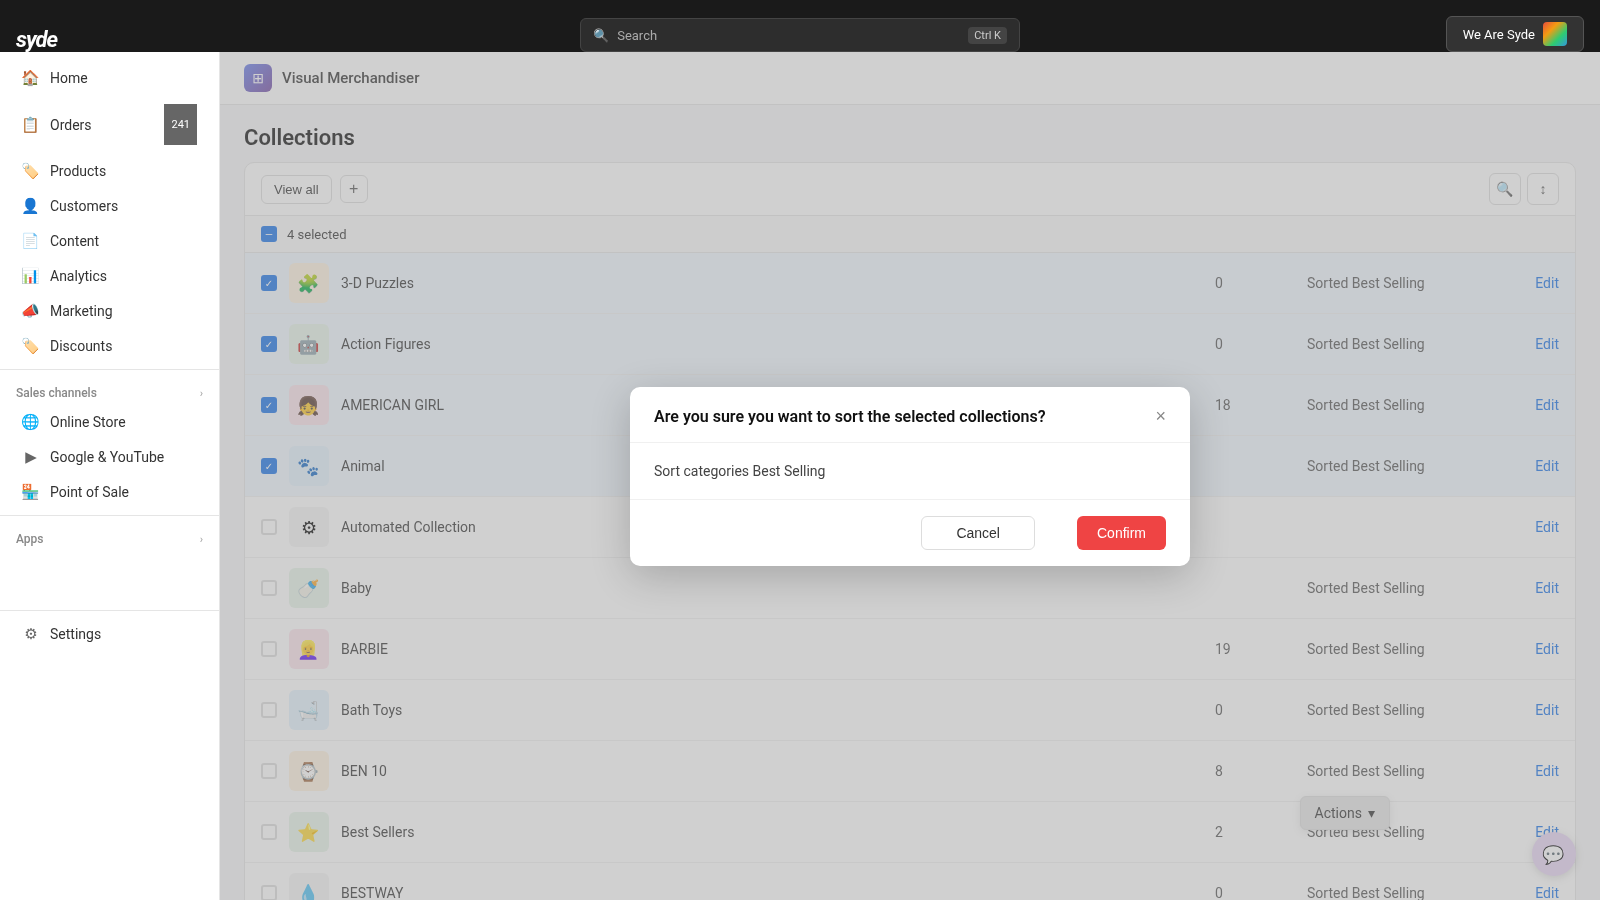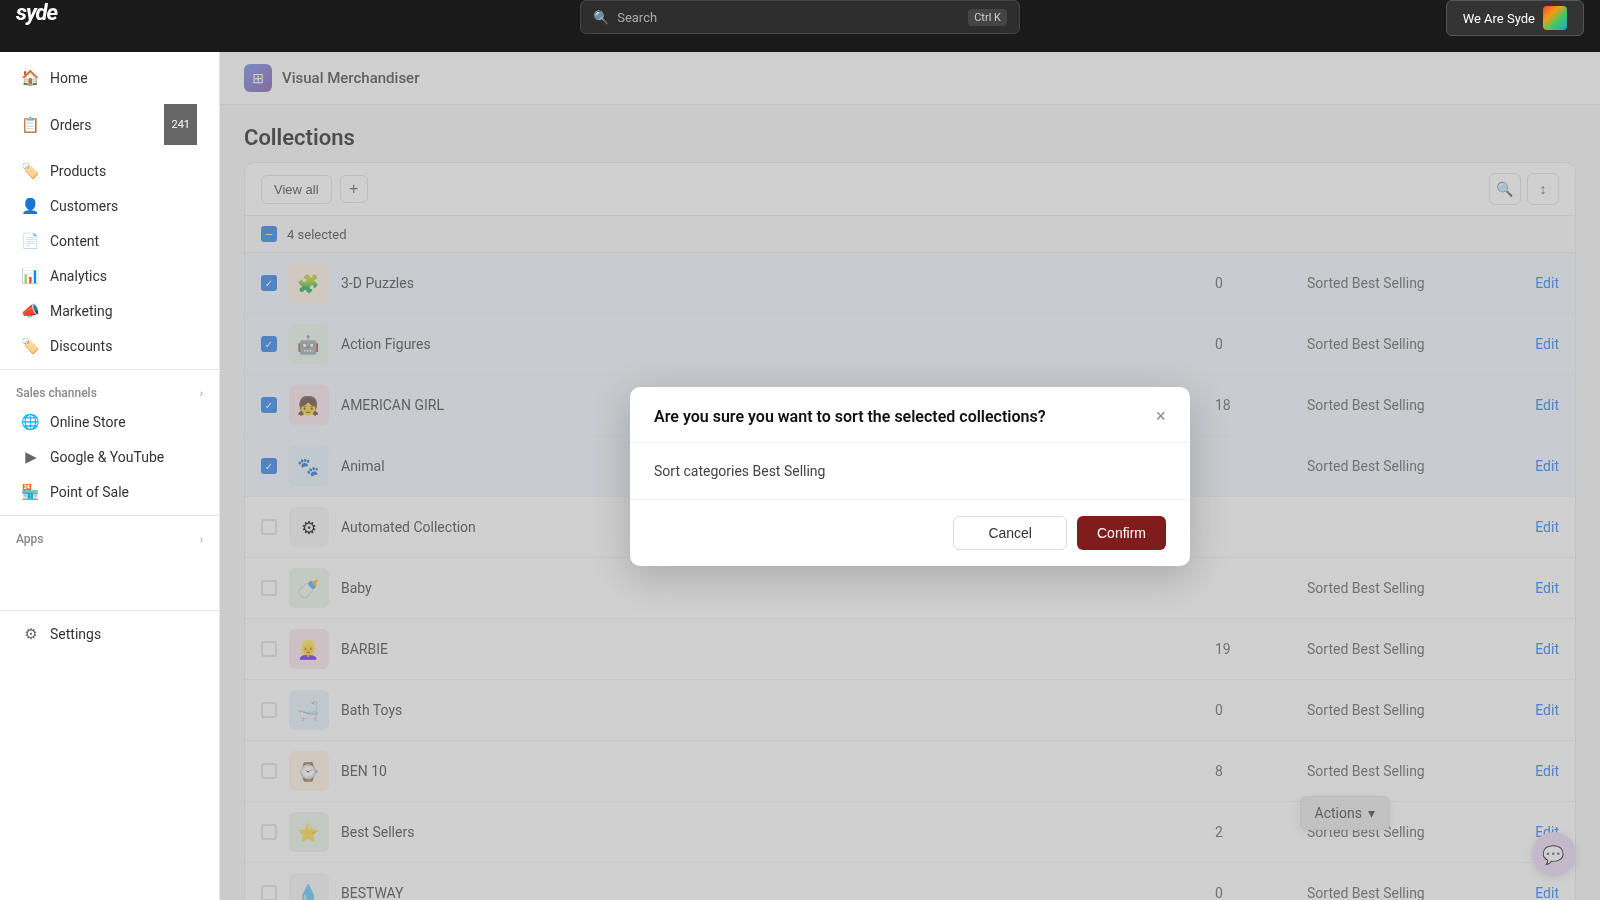--- a/index.html
+++ b/index.html
@@ -3,21 +3,21 @@
   <meta charset="utf-8">
   <style>
     * { box-sizing: border-box; margin: 0; padding: 0; }
     body { font-family: -apple-system, BlinkMacSystemFont, 'Segoe UI', Roboto, sans-serif; background: #f6f6f7; display: flex; flex-direction: column; height: 900px; overflow: hidden; }
 
     
     .topbar {
       background: #1a1a1a;
       height: 52px;
       display: flex;
-      align-items: flex-start;
+      align-items: flex-end;
       padding: 0 16px;
       gap: 12px;
       flex-shrink: 0;
       position: relative;
     }
     .topbar-logo {
       color: #fff;
       font-size: 22px;
       font-weight: 700;
       font-style: italic;
@@ -339,28 +339,29 @@
     .btn-cancel {
       background: #fff;
       border: 1px solid #ddd;
       border-radius: 6px;
       padding: 8px 34px;
       font-size: 14px;
       cursor: pointer;
       color: #333;
     }
     .btn-confirm {
-      background: #7f1d1d;
+      background: #ef4444;
       border: none;
       border-radius: 6px;
       padding: 8px 20px;
       font-size: 14px;
       cursor: pointer;
       color: #fff;
       font-weight: 500;
+      margin-left: 32px;
     }
 
     
     .actions-btn {
       position: absolute;
       bottom: 70px;
       right: 210px;
       background: #e5e5e5;
       border: 1px solid #ddd;
       border-radius: 6px;

